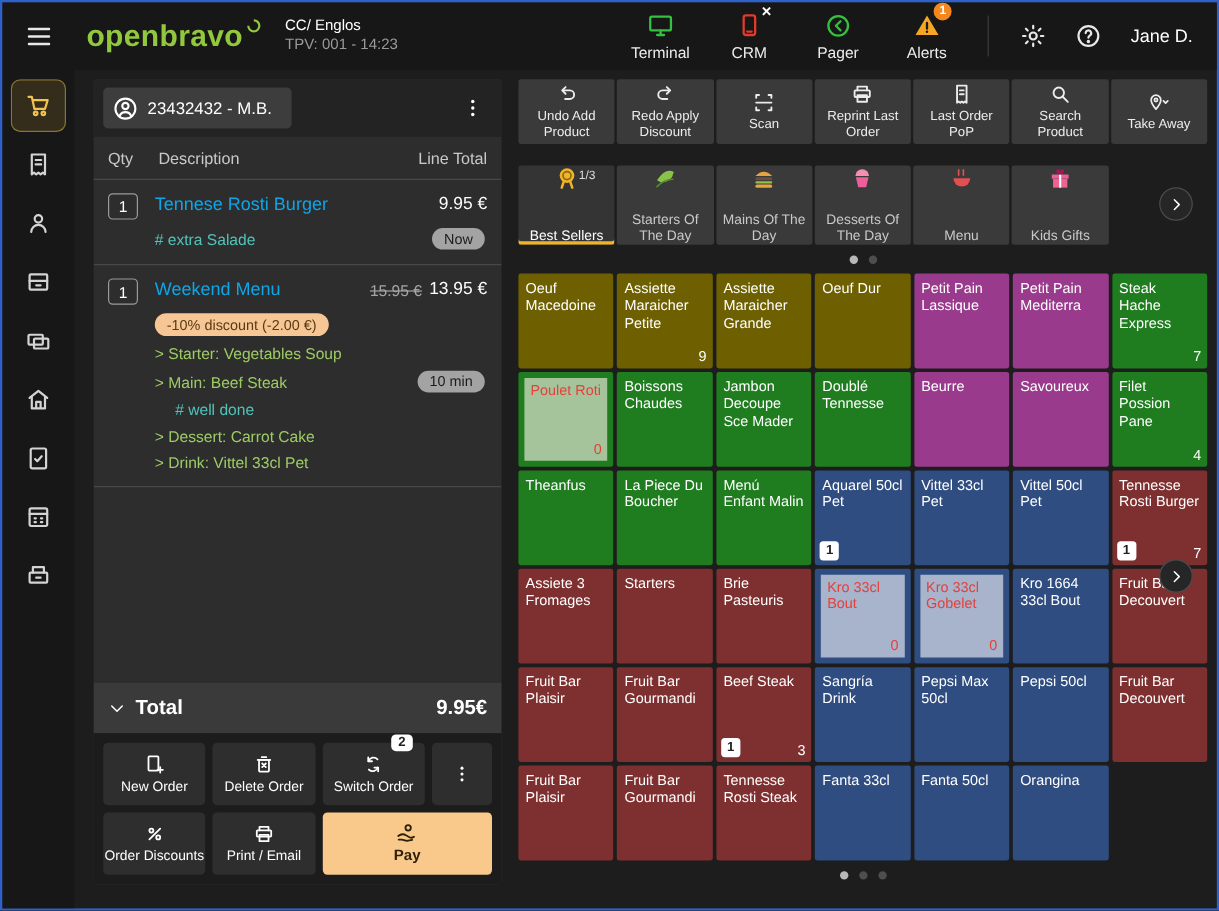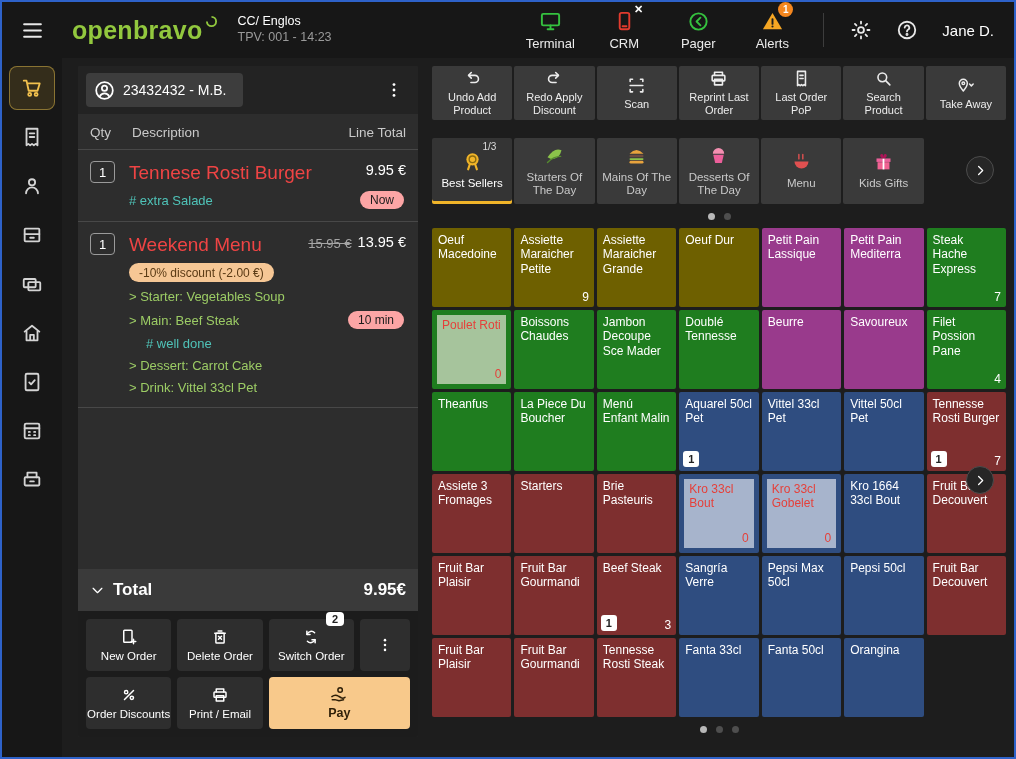--- a/index.html
+++ b/index.html
@@ -45,45 +45,45 @@
   .kebab-btn{margin-left:auto;width:32px;display:flex;justify-content:center;color:#fff;cursor:pointer}
   .kebab-btn .icon{width:20px;height:20px}
   .cols{display:flex;padding:11px 12px 9px;color:#c9c9c9;font-size:13.5px;border-bottom:1px solid #484848;flex:none}
   .qtyh{width:42px}
   .desch{flex:1}
   .lth{text-align:right}
   .lines{flex:1;overflow:hidden}
   .line{padding:11px 12px 12px;border-bottom:1px solid #484848;cursor:pointer}
   .line-head{display:flex;align-items:flex-start}
   .qtybox{width:25px;height:22px;border:1px solid #9a9a9a;border-radius:4px;color:#fff;font-size:13px;display:flex;align-items:center;justify-content:center;margin-right:14px;flex:none}
-  .lname{flex:1;color:#ef4444;font-size:19px;padding-top:1px}
+  .lname{flex:1;color:#0ea5e9;font-size:15px;padding-top:1px}
   .oldprice{color:#a5a5a5;text-decoration:line-through;font-size:13px;margin-right:6px;padding-top:3px}
   .lprice{color:#fff;font-size:14.5px;padding-top:1px}
   .disc-pill{display:inline-block;background:#f6c795;color:#5a3a14;font-size:12px;padding:2.5px 10px;border-radius:10px;margin:7px 0 0 39px}
   .note-row{display:flex;align-items:center;margin:7px 0 0 39px;font-size:13px}
   .note-indent{margin-left:56px}
   .note-attr{color:#4fc3b8}
   .note-opt{color:#9ccc65}
-  .pill{margin-left:auto;background:#fca5a5;color:#1c1c1c;font-size:12px;padding:2px 10px;border-radius:10px;margin-right:2px}
+  .pill{margin-left:auto;background:#a3a3a3;color:#1c1c1c;font-size:12px;padding:2px 10px;border-radius:10px;margin-right:2px}
   .total-row{height:42px;background:#3a3a3a;display:flex;align-items:center;padding:0 12px;color:#fff;font-weight:bold;font-size:17px;flex:none;cursor:pointer}
   .total-row .icon{width:15px;height:15px;margin-right:8px;color:#fff}
   .tval{margin-left:auto}
   .btns{background:#1c1c1c;padding:8px;display:grid;grid-template-columns:1fr 1fr 1fr 50px;gap:6px;flex:none}
   .tbtn{background:#2e2e2e;border:none;border-radius:4px;height:52px;display:flex;flex-direction:column;align-items:center;justify-content:center;gap:4px;color:#fff;font-size:11.5px;line-height:1.1;position:relative;cursor:pointer;font-family:inherit;text-align:center}
   .tbtn .icon{width:18px;height:18px}
   .tbtn.pay{grid-column:3/5;background:#f8c98b;color:#2e1f08;font-weight:bold;font-size:12.5px}
   .badge2{position:absolute;top:-7px;right:10px;background:#fff;color:#222;font-size:11px;border-radius:4px;padding:1px 6px;font-weight:bold;z-index:2}
 
   
   .right{position:absolute;left:430px;top:64px;right:8px;bottom:4px}
   .toolbar{display:grid;grid-template-columns:repeat(7,1fr);gap:2px}
   .toolbtn{background:#3a3a3a;border:none;height:54px;display:flex;flex-direction:column;align-items:center;justify-content:center;gap:3px;color:#ececec;font-size:11px;text-align:center;line-height:1.15;border-radius:2px;cursor:pointer;font-family:inherit;padding:0 4px}
   .toolbtn .icon{width:19px;height:19px;flex:none}
   .cats{display:grid;grid-template-columns:repeat(7,1fr);gap:2px;margin-top:18px}
-  .cat{background:#3a3a3a;height:66px;display:flex;flex-direction:column;align-items:center;justify-content:center;gap:5px;color:#c9c9c9;font-size:11.5px;text-align:center;line-height:1.15;position:relative;border-radius:2px;cursor:pointer;padding:0 3px}
+  .cat{background:#3a3a3a;height:66px;display:flex;flex-direction:column;align-items:center;justify-content:space-between;gap:5px;color:#c9c9c9;font-size:11.5px;text-align:center;line-height:1.15;position:relative;border-radius:2px;cursor:pointer;padding:0 3px}
   .cat .icon{width:21px;height:21px}
   .cat.active{color:#fff;background:#343434;box-shadow:inset 0 -3px 0 #f0b429}
   .pageind{position:absolute;top:3px;right:16px;font-size:10px;color:#ddd}
   .dots{display:flex;justify-content:center;gap:9px;margin-top:9px}
   .dot{width:7px;height:7px;border-radius:50%;background:#4e4e4e}
   .dot.active{background:#b8b8b8}
   .pgrid{display:grid;grid-template-columns:repeat(7,1fr);gap:3px;margin-top:8px}
   .tile{height:79px;border-radius:2px;padding:5px 6px;font-size:12px;line-height:1.2;color:#fff;position:relative;cursor:pointer;overflow:hidden}
   .tile.off{color:#e5403a;padding:3px 5px}
   .tile.off .tcount{color:#e5403a}
@@ -638,21 +638,21 @@
         </div>
         <div class="tile" style="background: rgb(126, 47, 47);">
           <span class="tname">Fruit Bar Gourmandi</span>
         </div>
         <div class="tile" style="background: rgb(126, 47, 47);">
           <span class="tname">Beef Steak</span>
           <span class="tcorner">1</span>
           <span class="tcount">3</span>
         </div>
         <div class="tile" style="background: rgb(47, 77, 128);">
-          <span class="tname">Sangría Verre</span>
+          <span class="tname">Sangría Drink</span>
         </div>
         <div class="tile" style="background: rgb(47, 77, 128);">
           <span class="tname">Pepsi Max 50cl</span>
         </div>
         <div class="tile" style="background: rgb(47, 77, 128);">
           <span class="tname">Pepsi 50cl</span>
         </div>
         <div class="tile" style="background: rgb(126, 47, 47);">
           <span class="tname">Fruit Bar Decouvert</span>
         </div>

